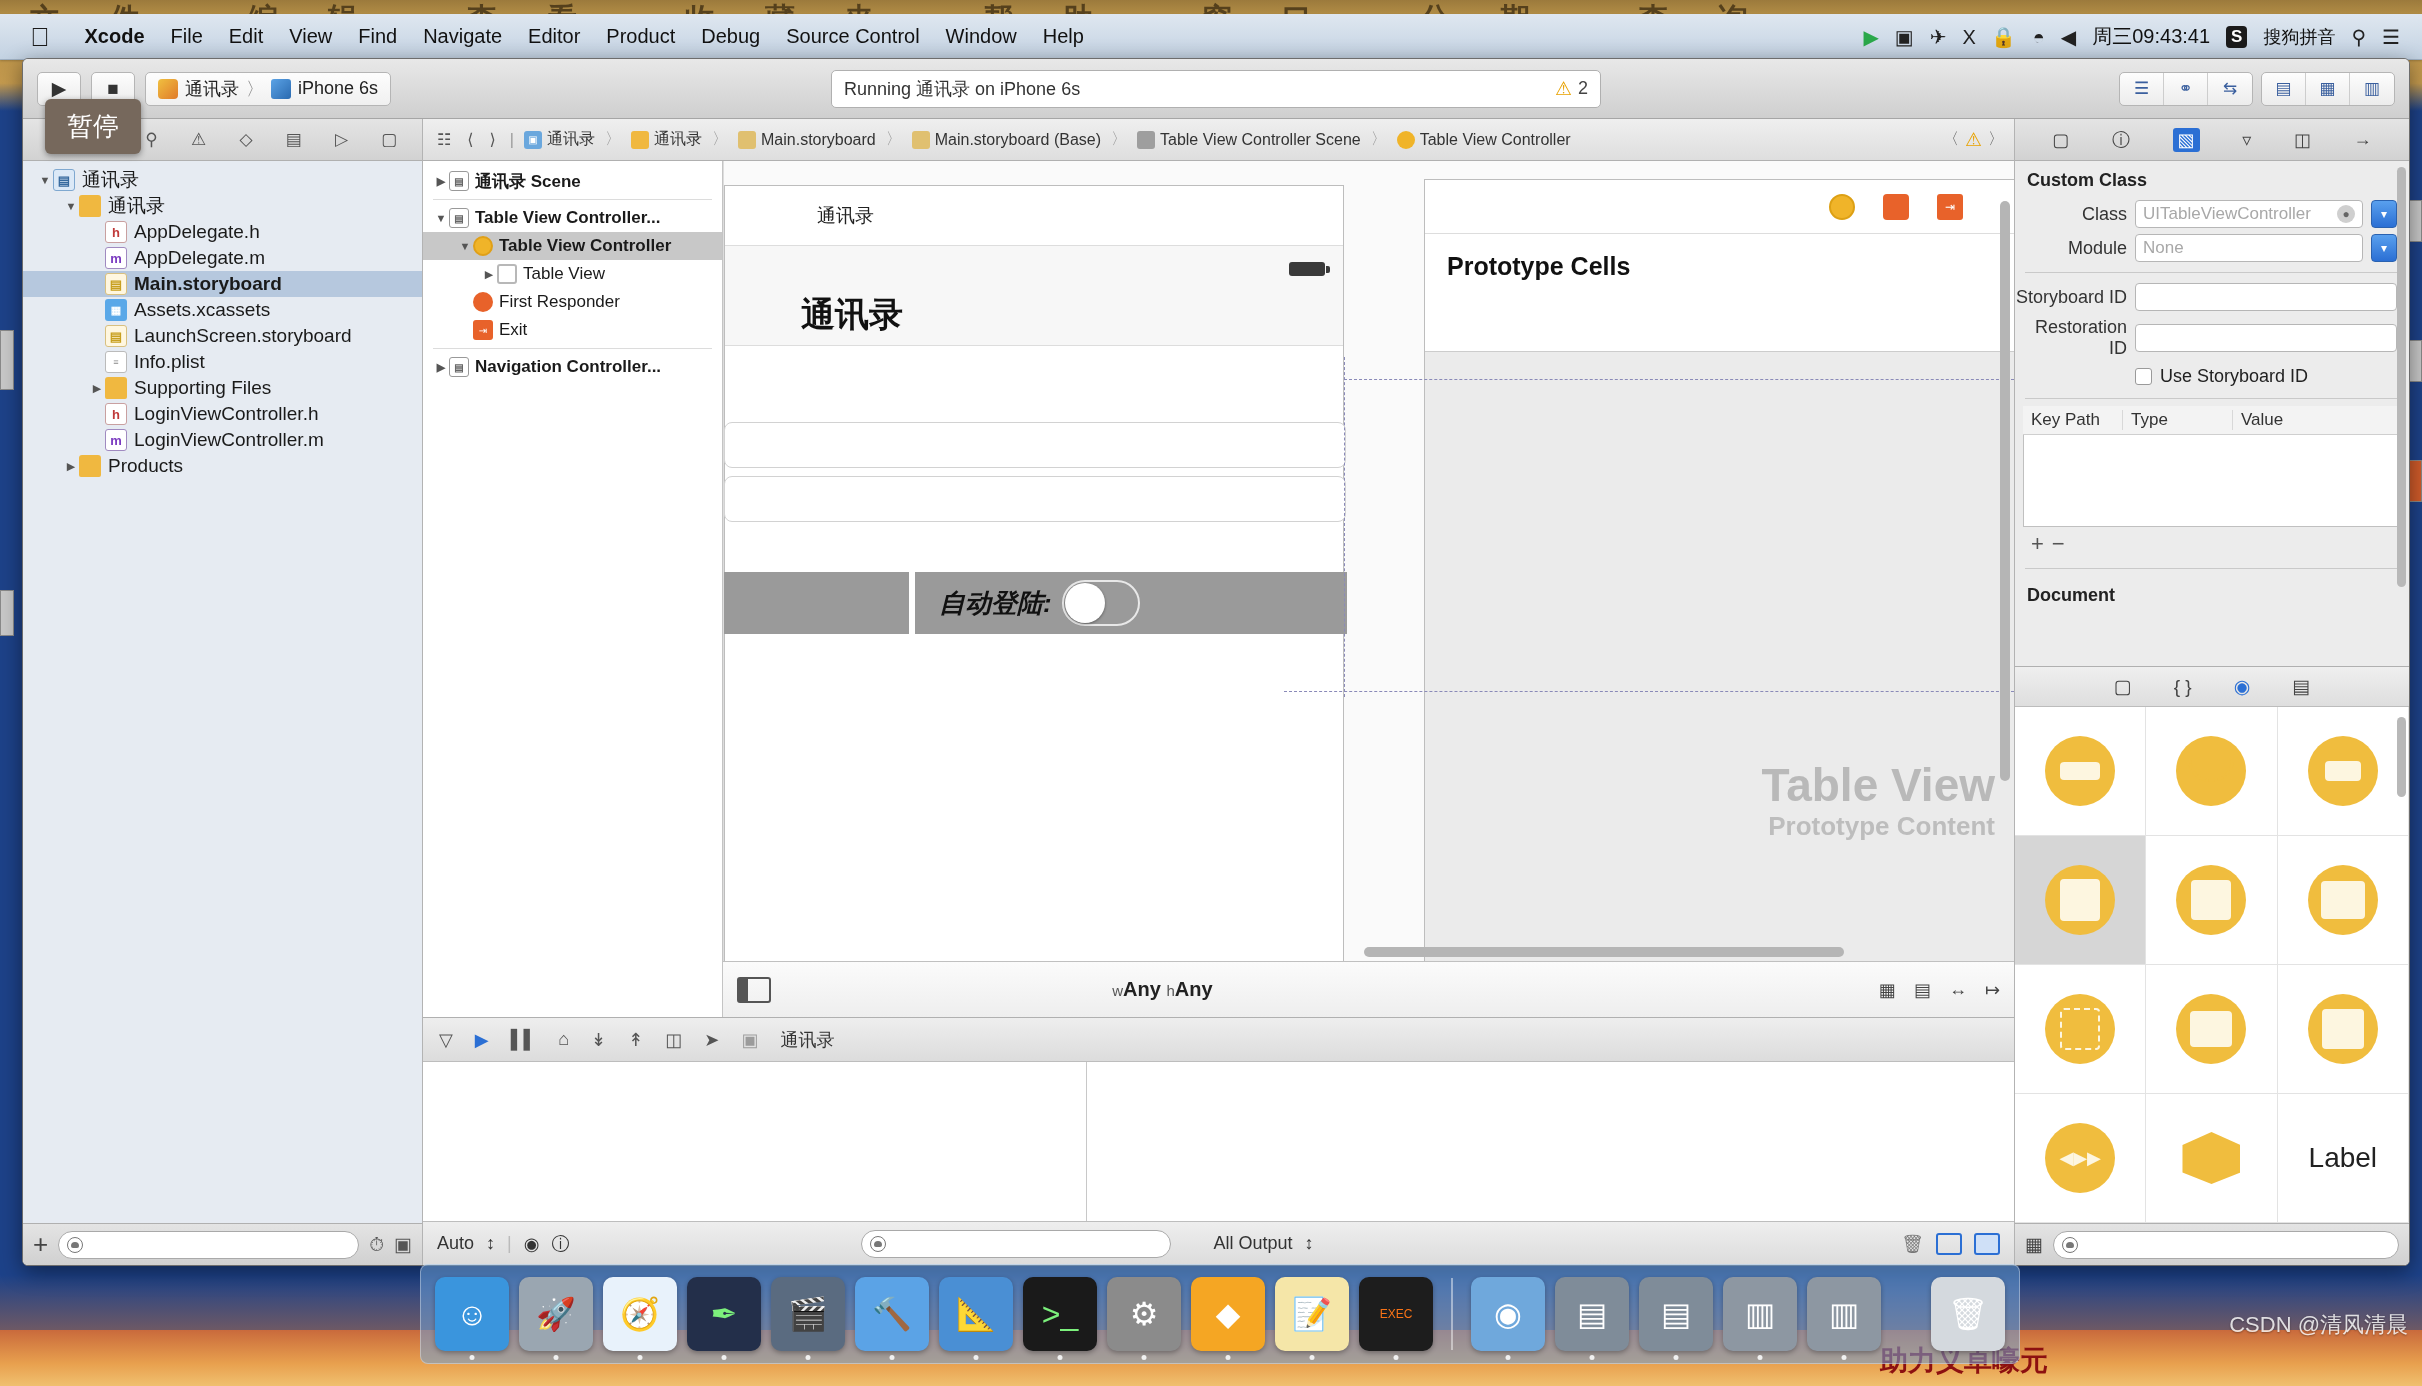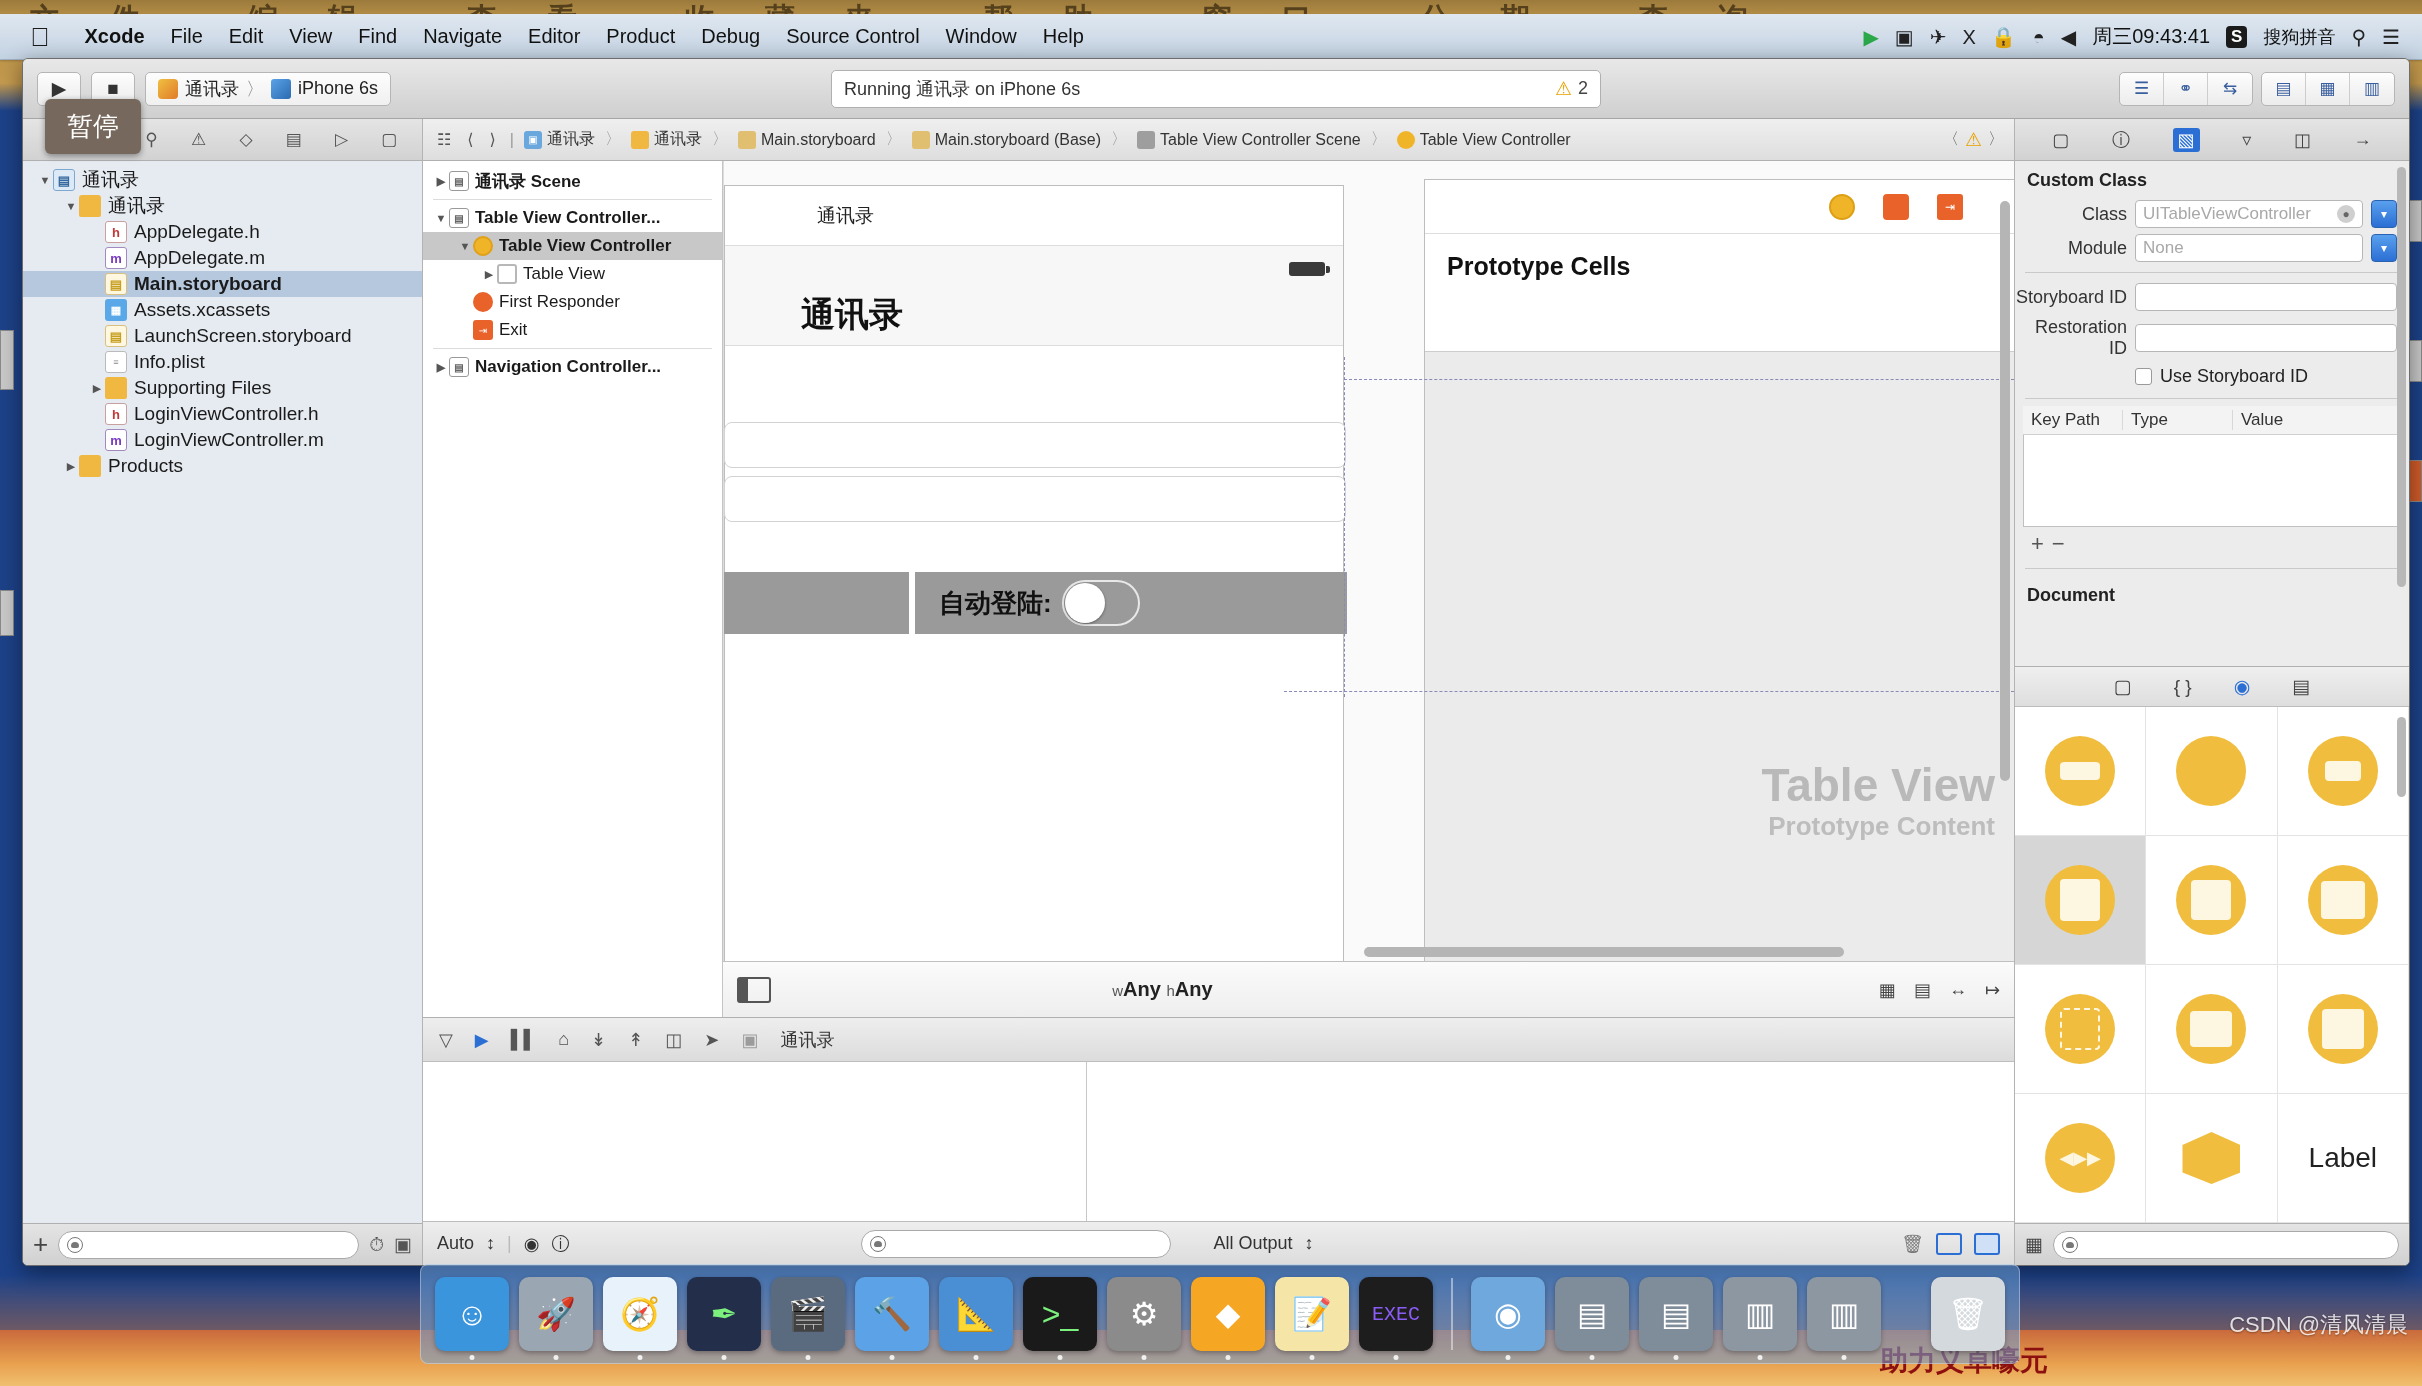--- a/index.html
+++ b/index.html
@@ -203,21 +203,21 @@
   #login-batt::after{content:"";position:absolute;right:-5px;top:4px;width:4px;height:7px;background:#3a3a3a;border-radius:0 2px 2px 0;}
   .login-field {
     position:absolute; left:-1px; width:622px; height:46px; background:#fff;
     border:1px solid #d2d2d2; border-radius:8px;
   }
   #lf1 { top:236px; }
   #lf2 { top:290px; }
   #login-graybtn { position:absolute; left:-1px; top:386px; width:185px; height:62px; background:#9a9a9a; }
   #login-switchbar {
     position:absolute; left:190px; top:386px; width:432px; height:62px; background:#9a9a9a;
-    display:flex; align-items:center; padding-left:24px; gap:10px;
+    display:flex; align-items:center; padding-left:24px; gap:10px;font-style:italic;
   }
   #login-switchbar .lbl { font-size:26px; font-weight:bold; color:#111; }
   .ios-switch {
     width:78px; height:46px; border-radius:23px; background:#9a9a9a;
     border:2px solid #e8e8e8; position:relative; flex:none;
   }
   .ios-switch .knob {
     position:absolute; left:1px; top:1px; width:40px; height:40px; border-radius:50%;
     background:#fff; box-shadow:0 1px 3px rgba(0,0,0,.4);
   }
@@ -894,21 +894,21 @@
     </div>
     <div class="dock-icon" style="background: rgb(245, 166, 35);">
       <span style="font-size:32px;color:#ffffff;">◆</span>
       <span class="dock-dot"></span>
     </div>
     <div class="dock-icon" style="background: rgb(245, 230, 168);">
       <span style="font-size:32px;color:#ffffff;">📝</span>
       <span class="dock-dot"></span>
     </div>
     <div class="dock-icon" style="background: rgb(29, 29, 29);">
-      <span style="font-size:20px;color:#8b5cf6;font-family:Liberation Mono, monospace;">EXEC</span>
+      <span style="font-size:12px;color:#f97316;">EXEC</span>
       <span class="dock-dot"></span>
     </div>
     <div class="dock-sep"></div>
     <div class="dock-icon" style="background: rgb(111, 168, 220);">
       <span style="font-size:32px;color:#ffffff;">◉</span>
       <span class="dock-dot"></span>
     </div>
     <div class="dock-icon" style="background: rgb(127, 140, 153);">
       <span style="font-size:32px;color:#ffffff;">▤</span>
       <span class="dock-dot"></span>

